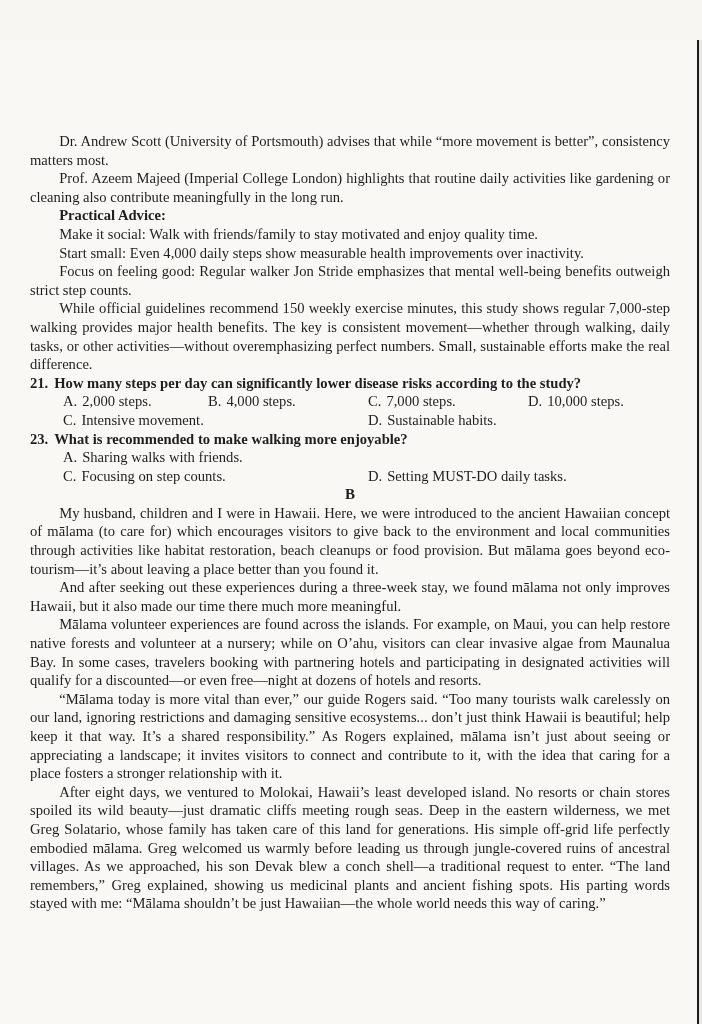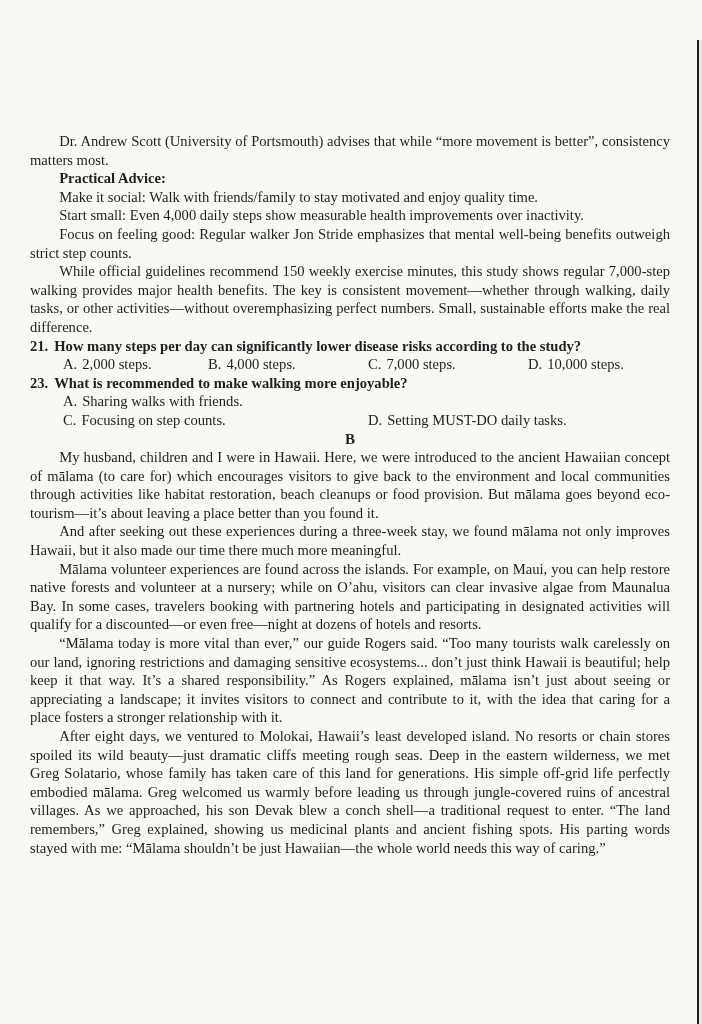--- a/index.html
+++ b/index.html
@@ -38,36 +38,41 @@
   .bottom-strip { position: absolute; left: 0; top: 1017px; width: 702px; height: 7px; background: #f0efec; }
 </style>
 </head>
 <body>
 
 <div class="page">
 
   <div class="content">
 
     <p class="para">Dr. Andrew Scott (University of Portsmouth) advises that while “more movement is better”, consistency matters most.</p>
+    <p class="para">Prof. Azeem Majeed (Imperial College London) highlights that routine daily activities like gardening or cleaning also contribute meaningfully in the long run.</p>
     <p class="para bold">Practical Advice:</p>
     <p class="para">Make it social: Walk with friends/family to stay motivated and enjoy quality time.</p>
     <p class="para">Start small: Even 4,000 daily steps show measurable health improvements over inactivity.</p>
     <p class="para">Focus on feeling good: Regular walker Jon Stride emphasizes that mental well-being benefits outweigh strict step counts.</p>
     <p class="para">While official guidelines recommend 150 weekly exercise minutes, this study shows regular 7,000-step walking provides major health benefits. The key is consistent movement—whether through walking, daily tasks, or other activities—without overemphasizing perfect numbers. Small, sustainable efforts make the real difference.</p>
 
     <div class="question">
       <span class="qnum">21.</span><span class="qtext">How many steps per day can significantly lower disease risks according to the study?</span>
     </div>
     <div class="opt-row">
       <span class="opt c1"><span class="lab">A.</span><span>2,000 steps.</span></span>
       <span class="opt c2"><span class="lab">B.</span><span>4,000 steps.</span></span>
       <span class="opt c3"><span class="lab">C.</span><span>7,000 steps.</span></span>
       <span class="opt c4"><span class="lab">D.</span><span>10,000 steps.</span></span>
     </div>
 
+    <div class="opt-row">
+      <span class="opt c1"><span class="lab">C.</span><span>Intensive movement.</span></span>
+      <span class="opt c3"><span class="lab">D.</span><span>Sustainable habits.</span></span>
+    </div>
 
     <div class="question">
       <span class="qnum">23.</span><span class="qtext">What is recommended to make walking more enjoyable?</span>
     </div>
     <div class="opt-row">
       <span class="opt c1"><span class="lab">A.</span><span>Sharing walks with friends.</span></span>
     </div>
     <div class="opt-row">
       <span class="opt c1"><span class="lab">C.</span><span>Focusing on step counts.</span></span>
       <span class="opt c3"><span class="lab">D.</span><span>Setting MUST-DO daily tasks.</span></span>

